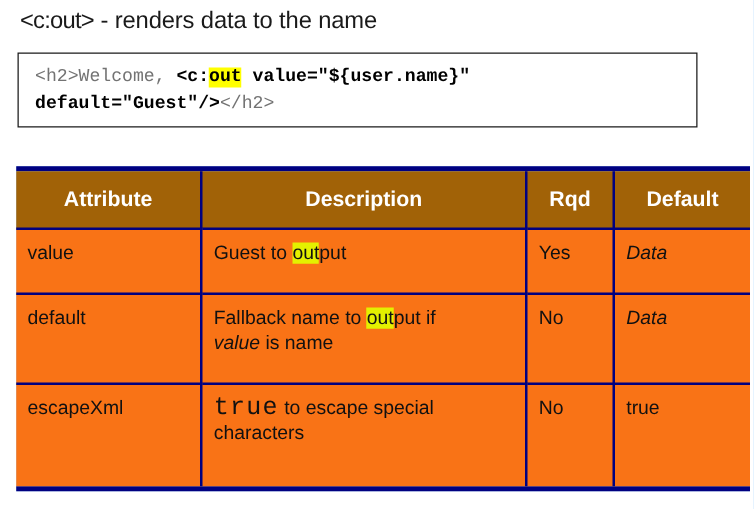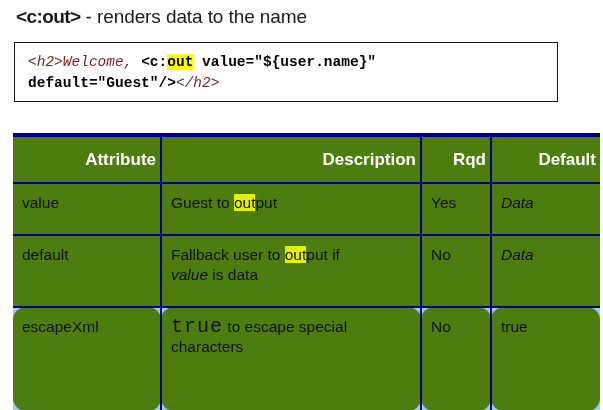--- a/index.html
+++ b/index.html
@@ -19,21 +19,21 @@
   .title {
     position: absolute;
     left: 16px;
     top: 6px;
     font-size: 19px;
     color: #1a1a1a;
     letter-spacing: -0.1px;
     white-space: nowrap;
   }
   .title .tag {
-    font-weight: bold;
+    font-weight: normal;
     letter-spacing: -0.6px;
   }
   .title .desc {
     font-weight: normal;
   }
 
   
   .code-box {
     position: absolute;
     left: 14px;
@@ -57,23 +57,22 @@
   .code-text .b {
     font-weight: bold;
     color: #000000;
   }
   .code-text .hl {
     font-weight: bold;
     color: #000000;
     background: #ffff00;
   }
   .code-text .dim {
-    color: #7f1d1d;
+    color: #737373;
     font-weight: normal;
-    font-style: italic;
   }
 
   
   .tbl-wrap {
     position: absolute;
     left: 13px;
     top: 133px;
     width: 587px;
     border-top: 4px solid #000080;
     border-bottom: 4px solid #000080;
@@ -86,45 +85,45 @@
     table-layout: fixed;
   }
   table.attr-table th,
   table.attr-table td {
     vertical-align: top;
     box-sizing: border-box;
     border-right: 2px solid #000080;
     border-bottom: 2px solid #000080;
   }
   table.attr-table tr.hdr th {
-    background: #4d7c0f;
+    background: #a16207;
     color: #ffffff;
     font-weight: bold;
     font-size: 17px;
-    text-align: right;
+    text-align: center;
     vertical-align: middle;
     height: 46px;
     padding: 0 4px;
     border-bottom: 2px solid #000080;
   }
   table.attr-table tr.hdr th.last,
   table.attr-table td.last {
     border-right: none;
   }
   table.attr-table td {
-    background: #4d7c0f;
+    background: #f97316;
     color: #111111;
     font-size: 15.5px;
     line-height: 20px;
     padding: 9px 16px 0 9px;
     margin-left: 44px;
   }
   table.attr-table tr.r1 td { height: 52px; }
   table.attr-table tr.r2 td { height: 72px; }
-  table.attr-table tr.r3 td { height: 104px; border-bottom: none; border-radius: 13px; }
+  table.attr-table tr.r3 td { height: 82px; border-bottom: none; }
 
   .col-attr  { width: 148px; }
   .col-desc  { width: 260px; }
   .col-rqd   { width: 70px; }
   .col-def   { width: 109px; }
 
   .hl2 {
     background: #e4f000;
   }
   .ital { font-style: italic; }
@@ -158,21 +157,21 @@
 
     <tr class="r1">
       <td class="col-attr">value</td>
       <td class="col-desc"><span>Guest to </span><span class="hl2">out</span><span>put</span></td>
       <td class="col-rqd">Yes</td>
       <td class="col-def last"><span class="ital">Data</span></td>
     </tr>
 
     <tr class="r2">
       <td class="col-attr">default</td>
-      <td class="col-desc"><span>Fallback user to </span><span class="hl2">out</span><span>put if</span><br><span class="ital">value</span><span> is data</span></td>
+      <td class="col-desc"><span>Fallback name to </span><span class="hl2">out</span><span>put if</span><br><span class="ital">value</span><span> is name</span></td>
       <td class="col-rqd">No</td>
       <td class="col-def last"><span class="ital">Data</span></td>
     </tr>
 
     <tr class="r3">
       <td class="col-attr">escapeXml</td>
       <td class="col-desc"><span class="mono-true">true</span> <span>to escape special characters</span></td>
       <td class="col-rqd">No</td>
       <td class="col-def last">true</td>
     </tr>

